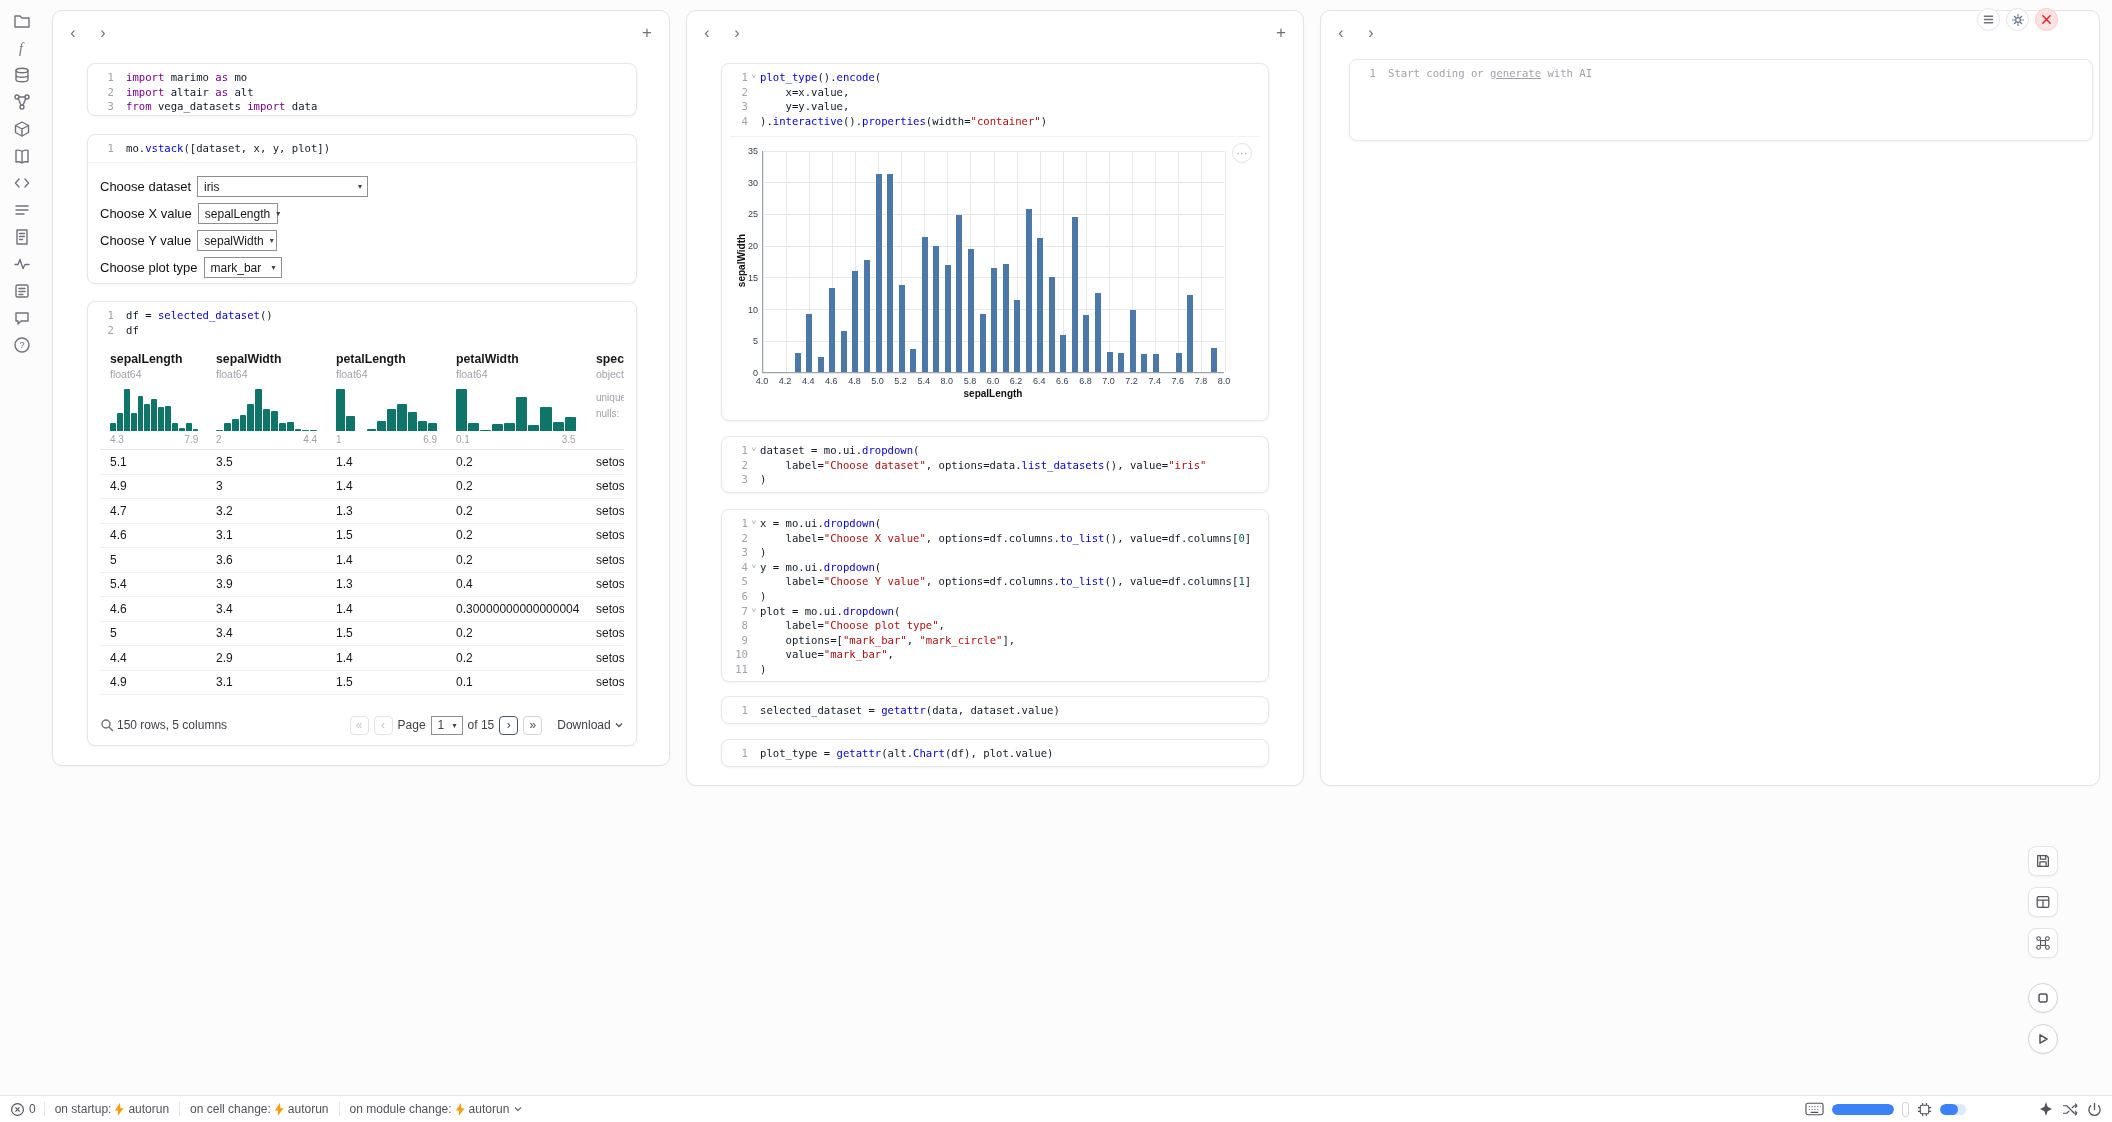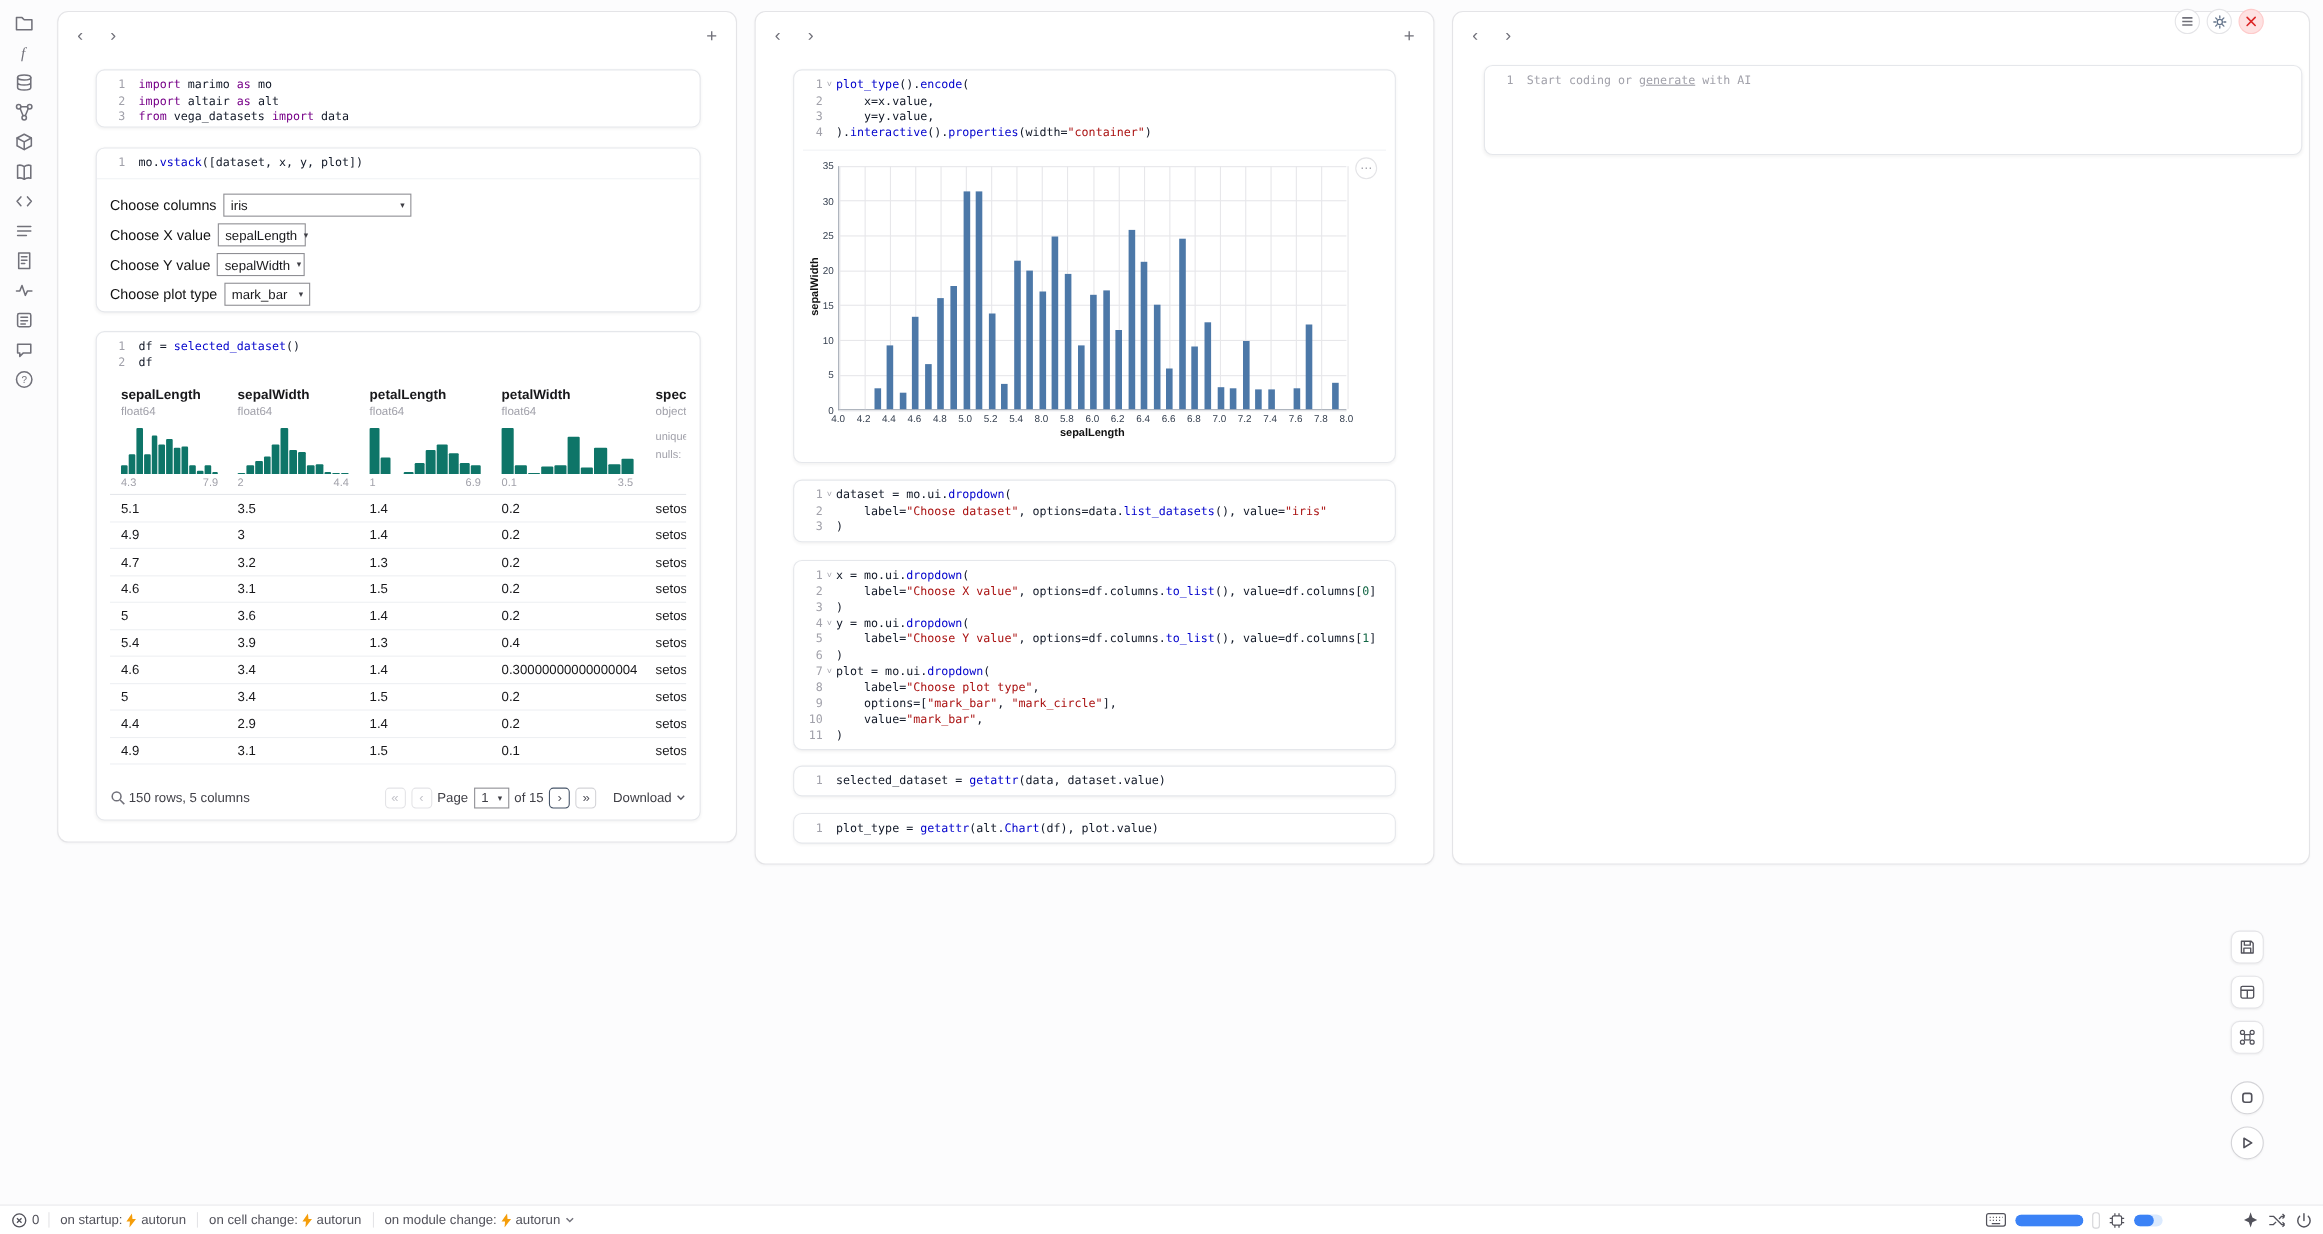--- a/index.html
+++ b/index.html
@@ -174,21 +174,21 @@
         <div class="cl"><span class="ln">3</span><span class="fold"></span><span class="ct"><span class="tok-kw">from</span> vega_datasets <span class="tok-kw">import</span> data</span></div>
       </div>
   </div>
 
   <div class="cell" style="left:34px;top:123px;width:550px;height:150px">
     <div class="code">
         <div class="cl"><span class="ln">1</span><span class="fold"></span><span class="ct">mo.<span class="tok-fn">vstack</span>([dataset, x, y, plot])</span></div>
       </div>
     <div class="cell-output" id="controls">
         <div class="ctrl-row">
-          <span class="ctrl-label">Choose columns</span>
+          <span class="ctrl-label">Choose dataset</span>
           <span class="select sel0">
             <span>iris</span>
             <span class="arr">▾</span>
           </span>
         </div>
         <div class="ctrl-row">
           <span class="ctrl-label">Choose X value</span>
           <span class="select sel1">
             <span>sepalLength</span>
             <span class="arr">▾</span>

